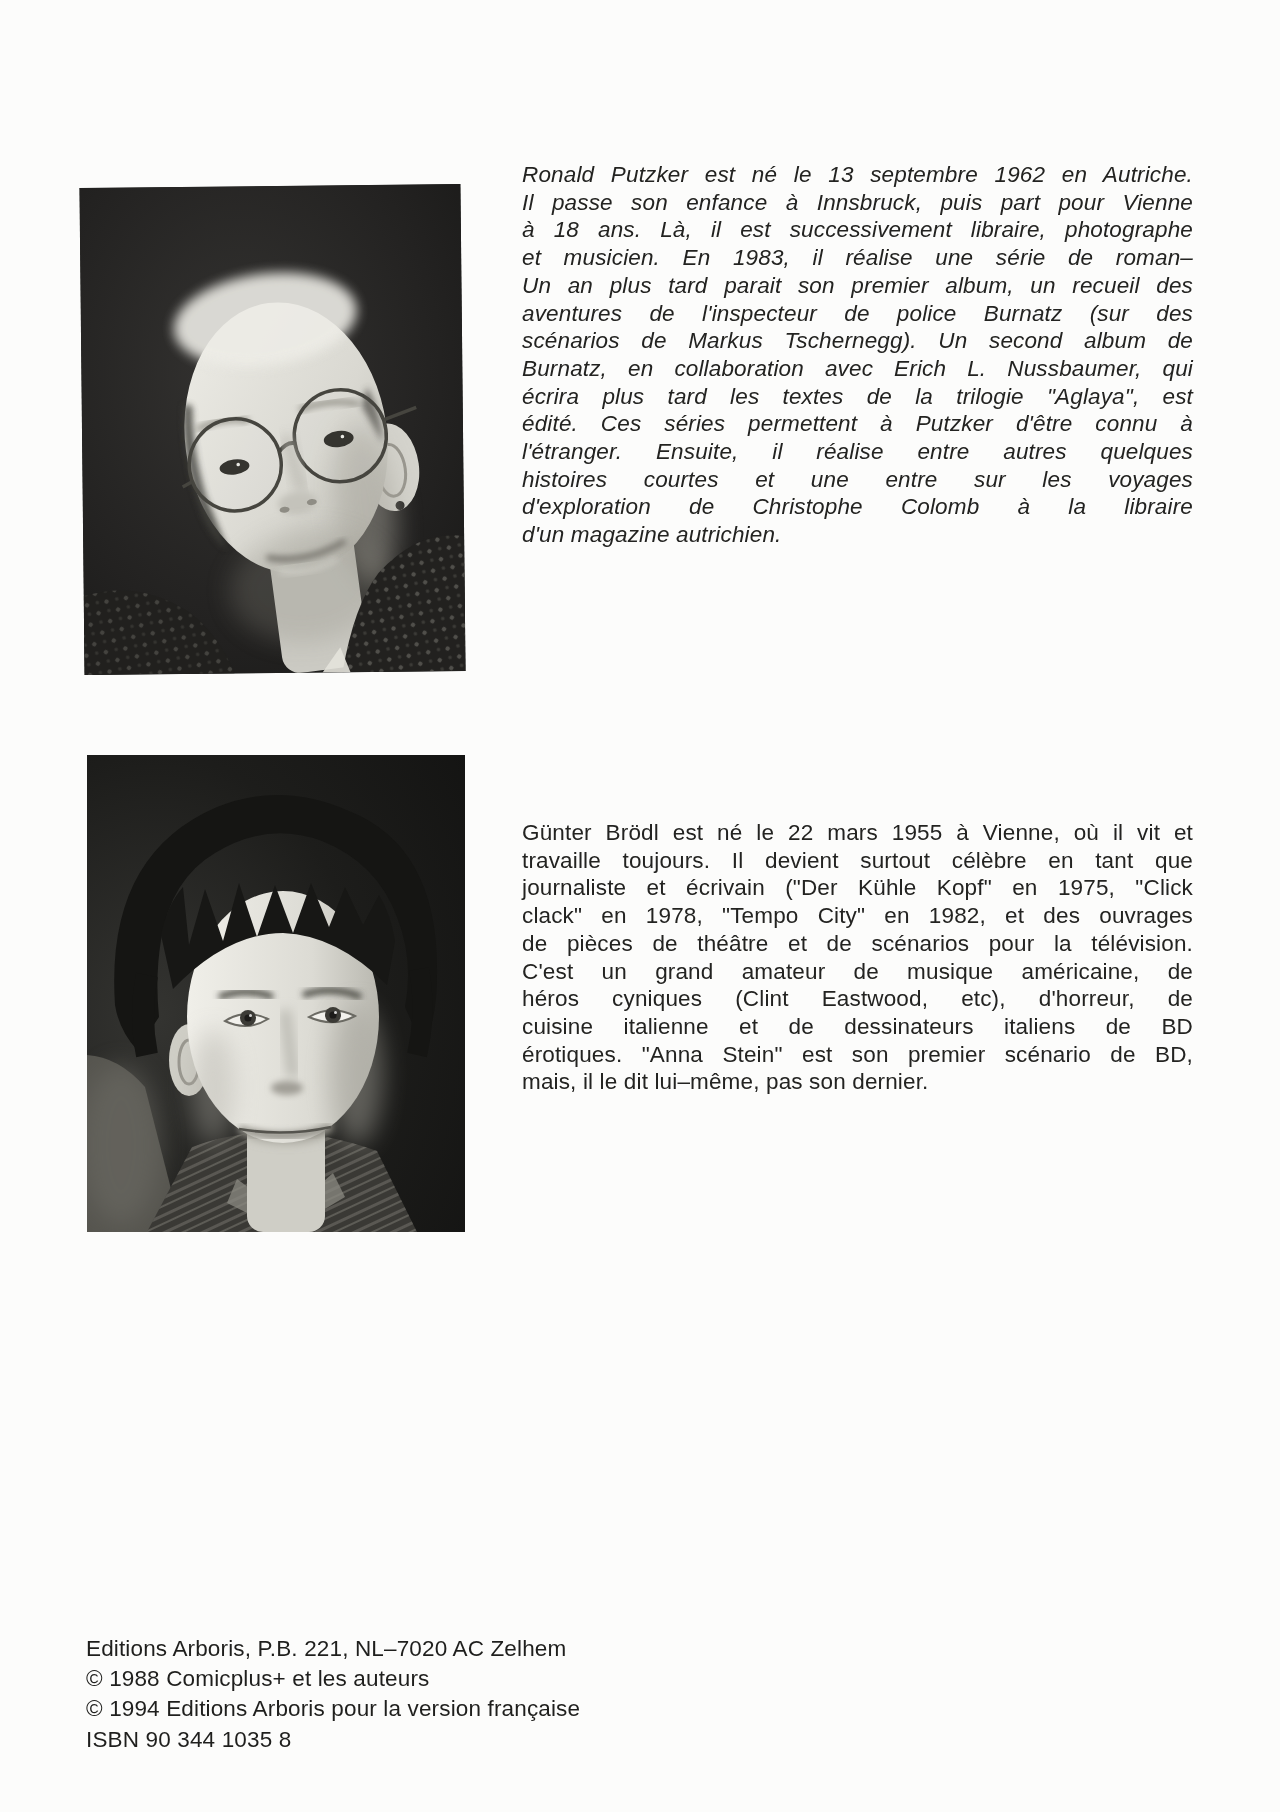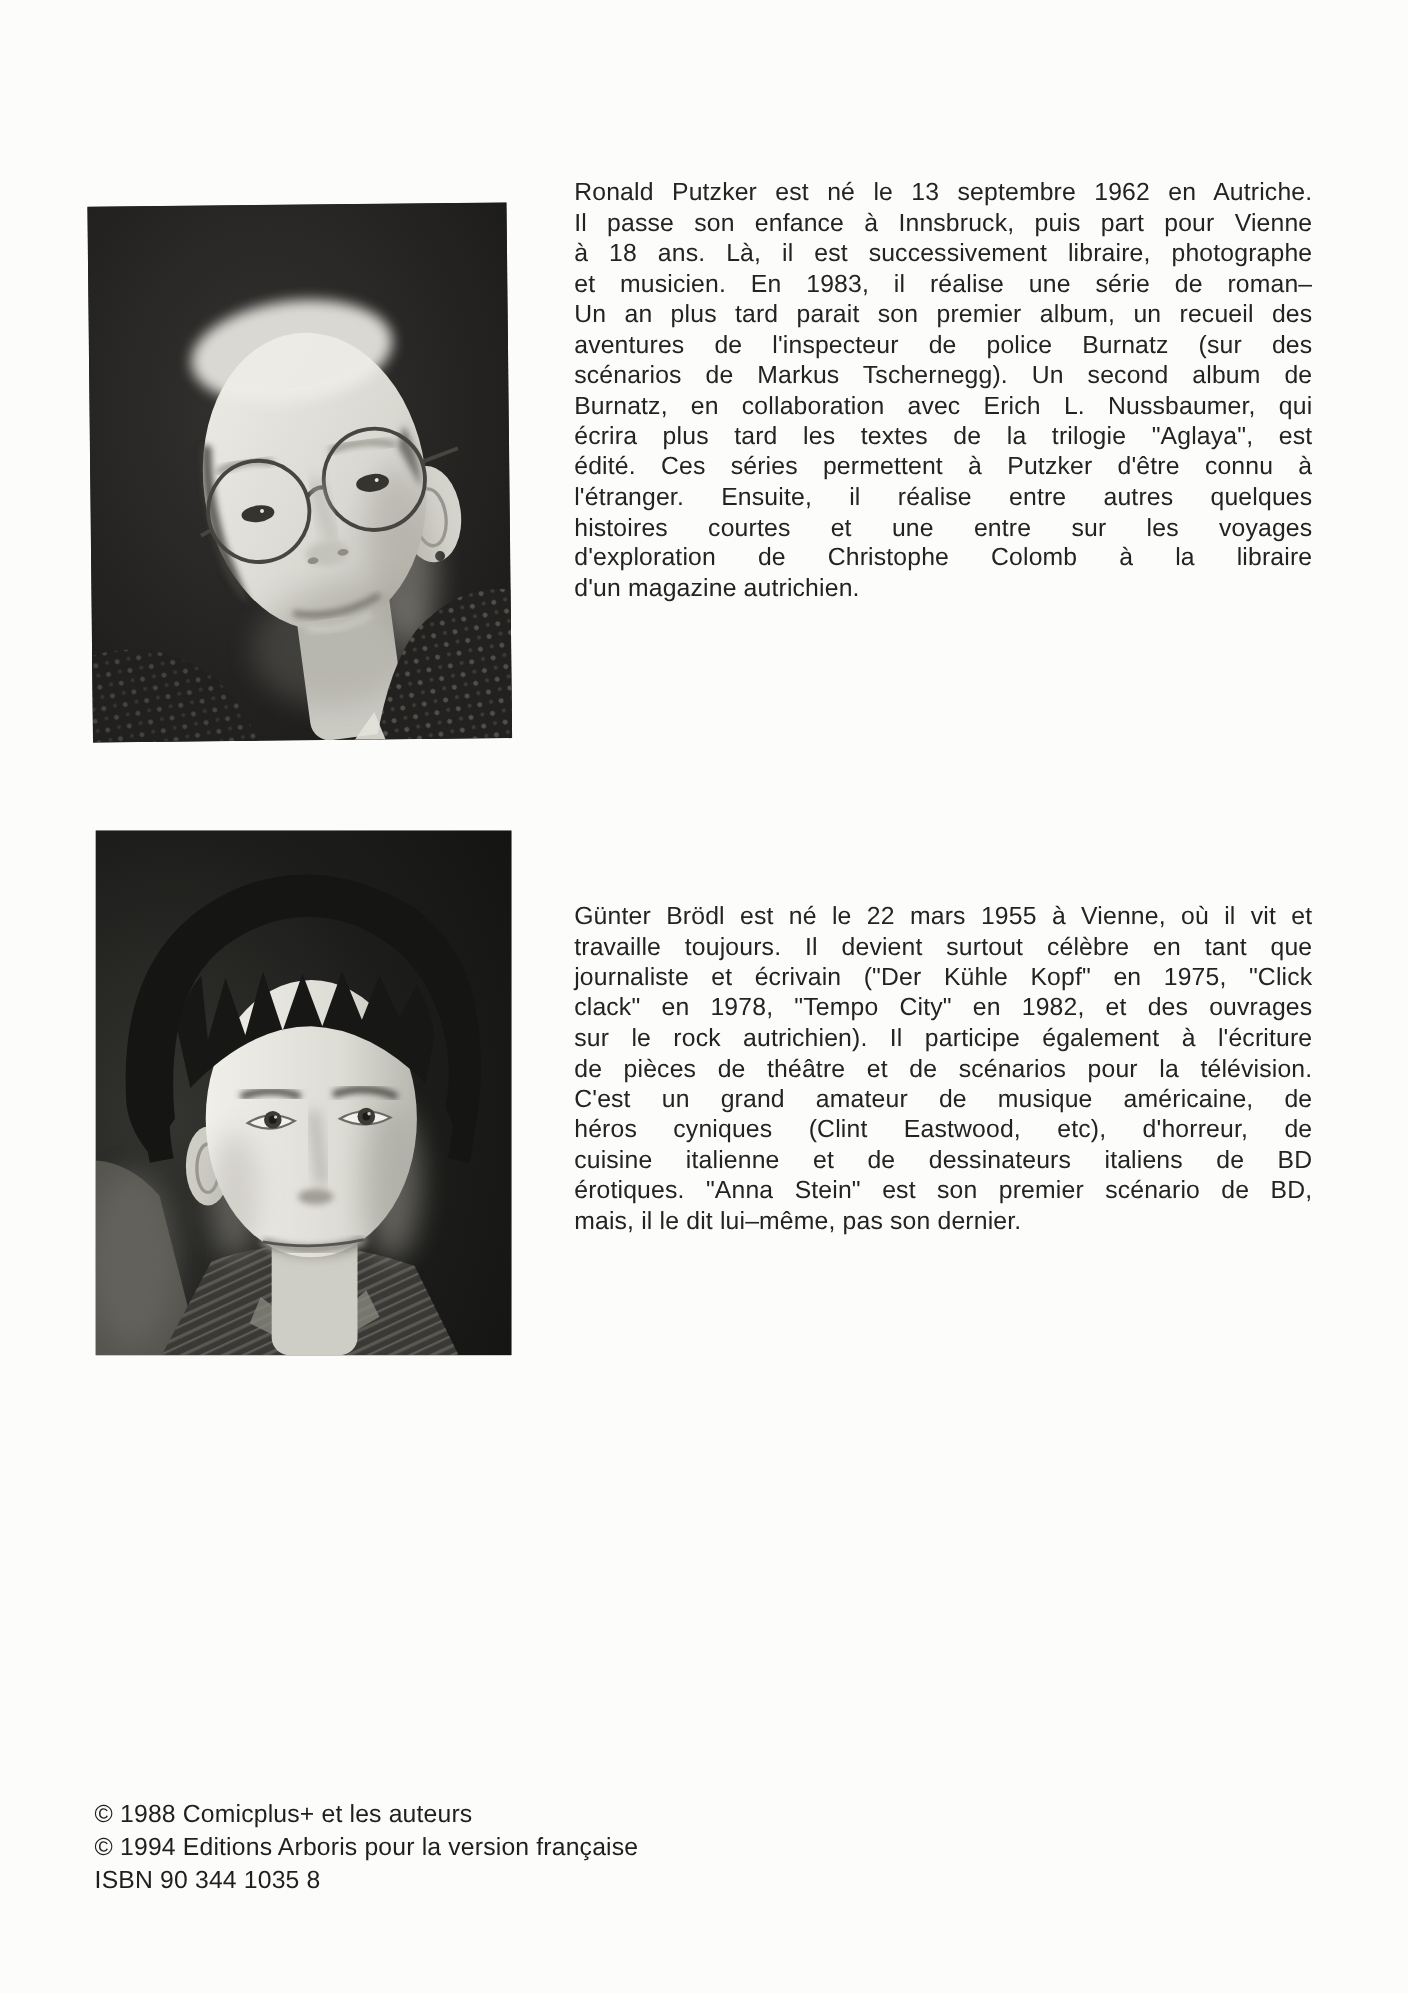--- a/index.html
+++ b/index.html
@@ -14,21 +14,21 @@
   .photo{position:absolute;overflow:hidden;background:#1c1c1a;}
   .photo svg{display:block;}
   .photo-1{left:82px;top:186px;width:381px;height:487px;transform:rotate(-0.6deg);}
   .photo-2{left:87px;top:755px;width:378px;height:477px;}
   .bio-text{
     position:absolute;left:522px;width:671px;
     font-size:22.5px;line-height:27.7px;
     letter-spacing:0.15px;
     color:#232321;
   }
-  .bio-text-1{top:161px;}
+  .bio-text-1{top:161px;font-style:italic;}
   .bio-text-2{top:819px;}
   .line{text-align:justify;text-align-last:justify;white-space:normal;}
   .line.flush-left{text-align:left;text-align-last:auto;}
   .colophon{
     position:absolute;left:86px;top:1634px;
     font-size:22.5px;line-height:30.2px;
     letter-spacing:0.15px;
     color:#1f1f1d;
   }
 </style>
@@ -197,28 +197,28 @@
         <path d="M330 300 Q340 256 332 214" stroke="#151513" stroke-width="20" fill="none"></path>
       </g>
     </svg>
   </div>
 
   <div class="bio-text bio-text-2">
     <div class="line">Günter Brödl est né le 22 mars 1955 à Vienne, où il vit et</div>
     <div class="line">travaille toujours. Il devient surtout célèbre en tant que</div>
     <div class="line">journaliste et écrivain ("Der Kühle Kopf" en 1975, "Click</div>
     <div class="line">clack" en 1978, "Tempo City" en 1982, et des ouvrages</div>
-    <div class="line">sur le rock autrichien). Il participe également à l'écriture</div>
     <div class="line">de pièces de théâtre et de scénarios pour la télévision.</div>
     <div class="line">C'est un grand amateur de musique américaine, de</div>
     <div class="line">héros cyniques (Clint Eastwood, etc), d'horreur, de</div>
     <div class="line">cuisine italienne et de dessinateurs italiens de BD</div>
     <div class="line">érotiques. "Anna Stein" est son premier scénario de BD,</div>
     <div class="line flush-left">mais, il le dit lui–même, pas son dernier.</div>
   </div>
 
   <div class="colophon">
+    <div class="colophon-line">Editions Arboris, P.B. 221, NL–7020 AC Zelhem</div>
     <div class="colophon-line">© 1988 Comicplus+ et les auteurs</div>
     <div class="colophon-line">© 1994 Editions Arboris pour la version française</div>
     <div class="colophon-line">ISBN 90 344 1035 8</div>
   </div>
 
 </div>
 
 </body></html>

